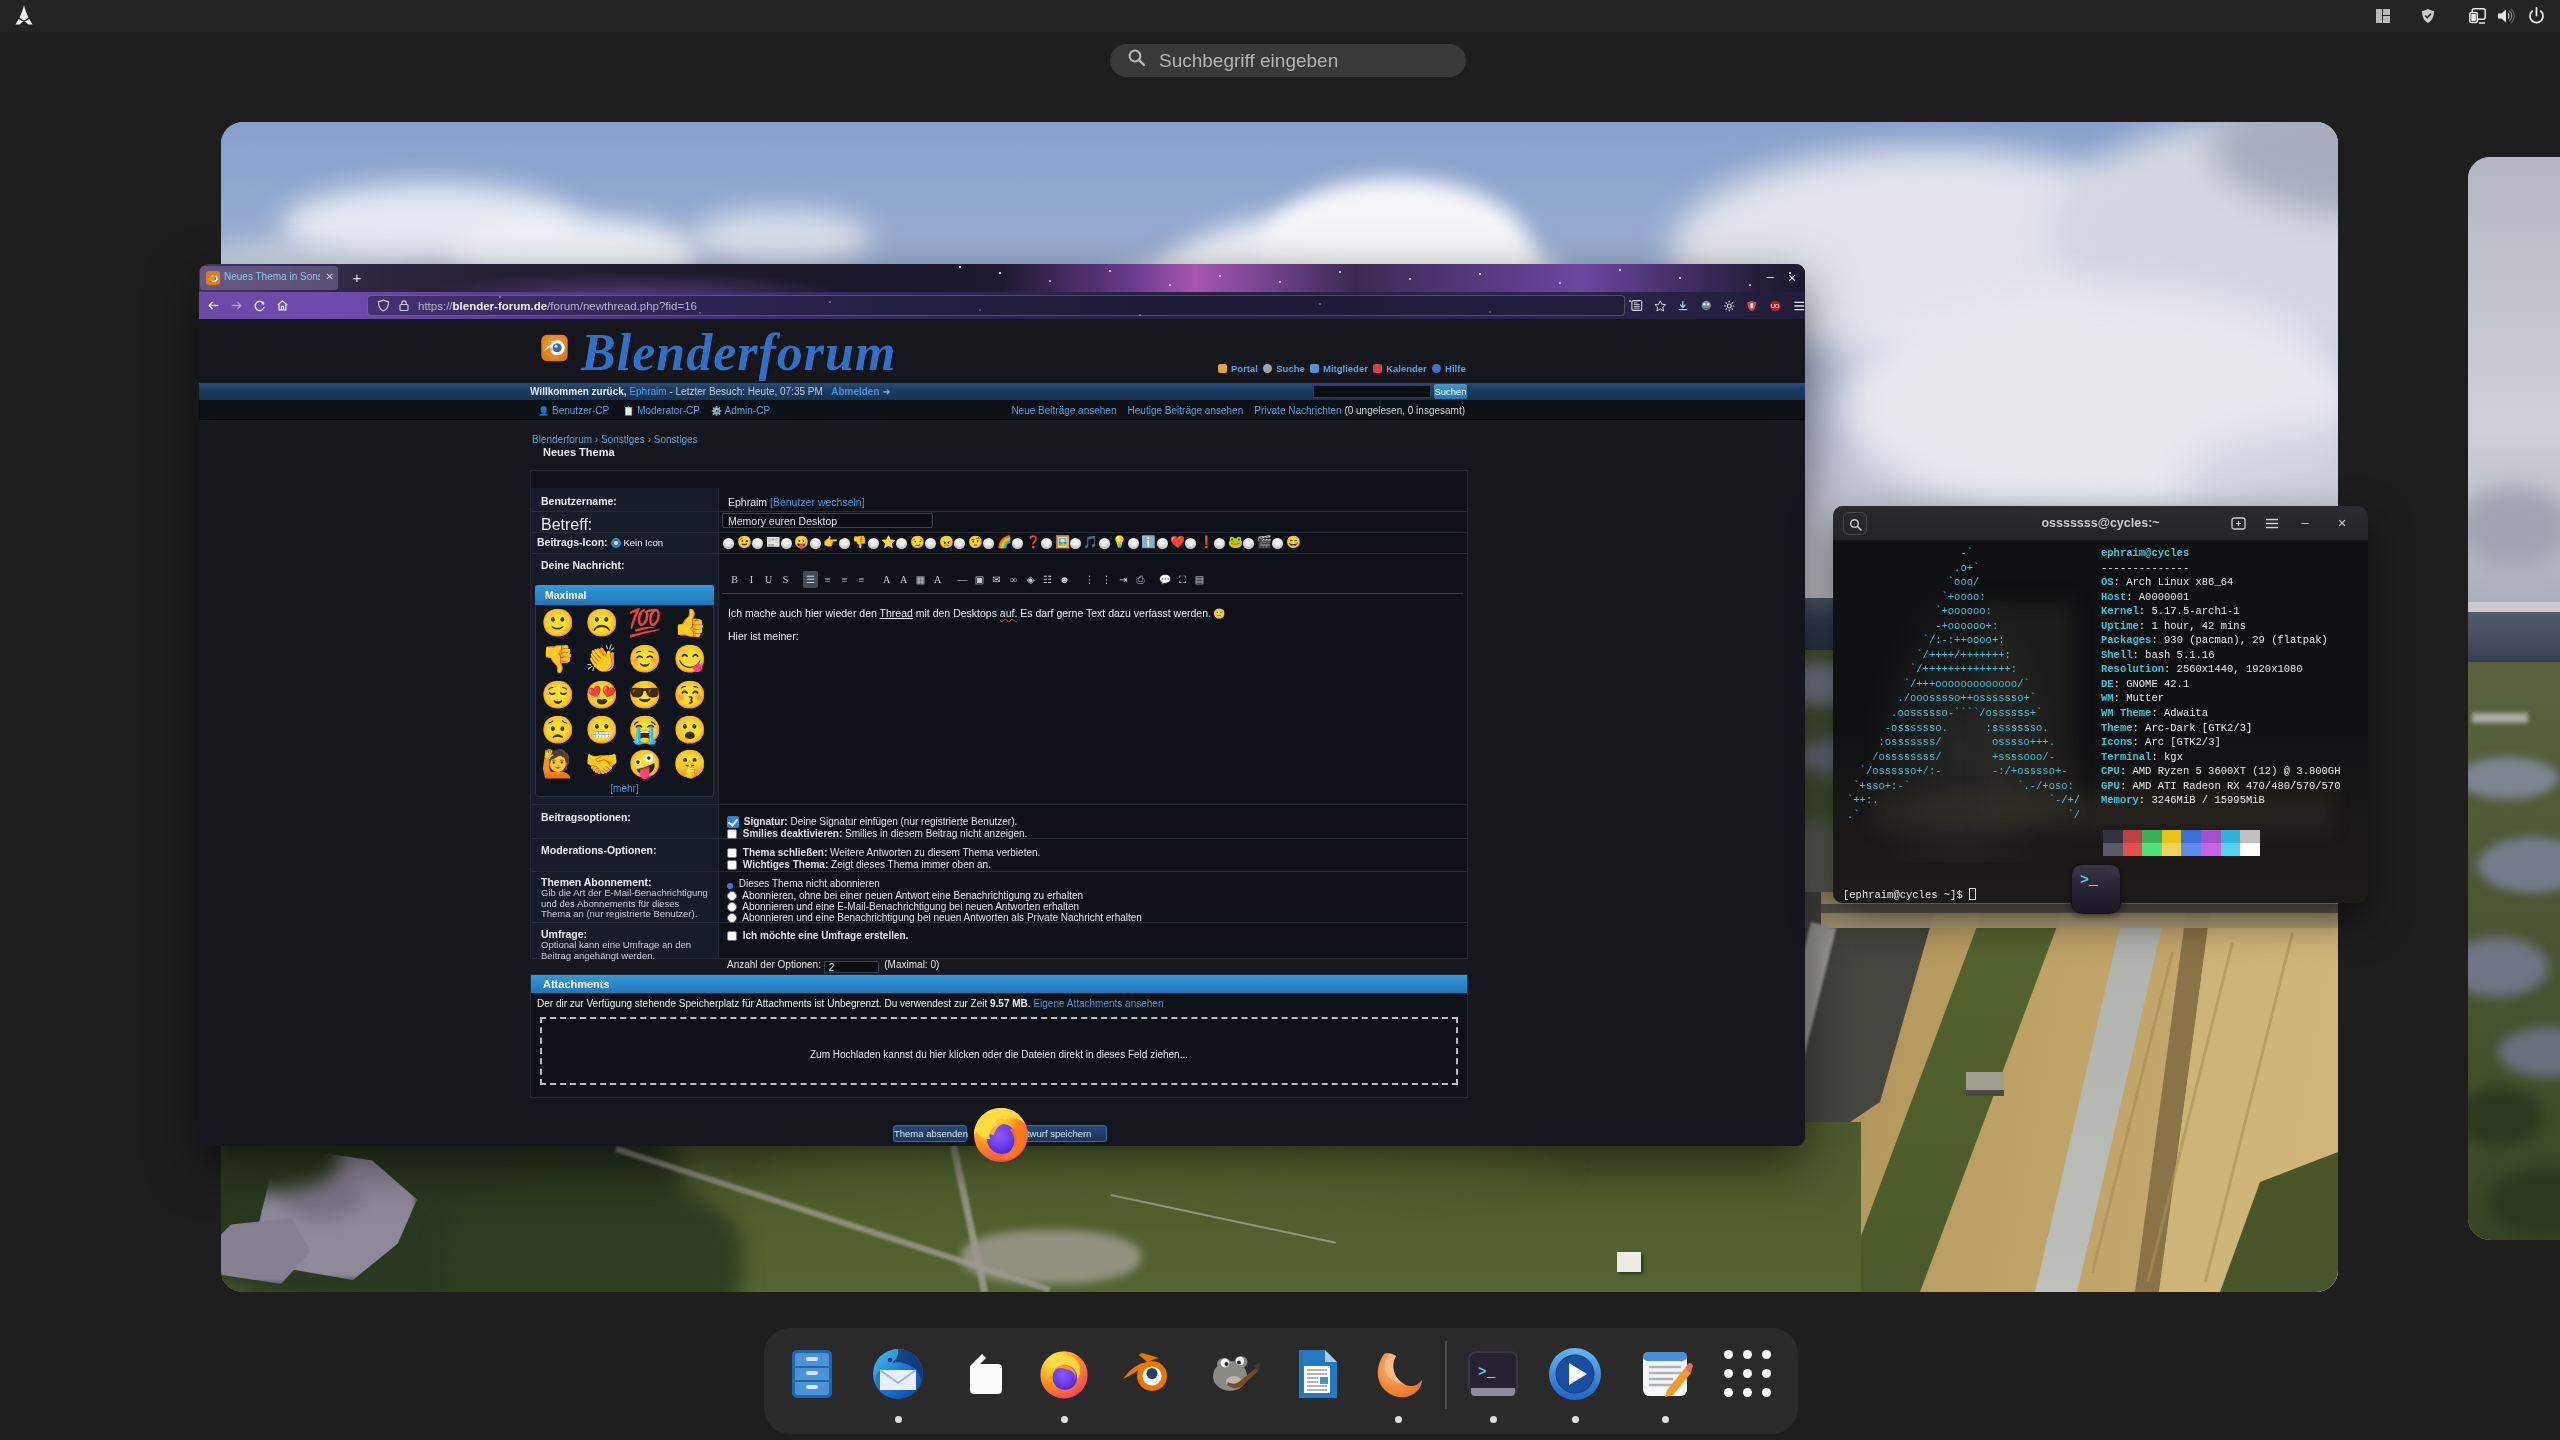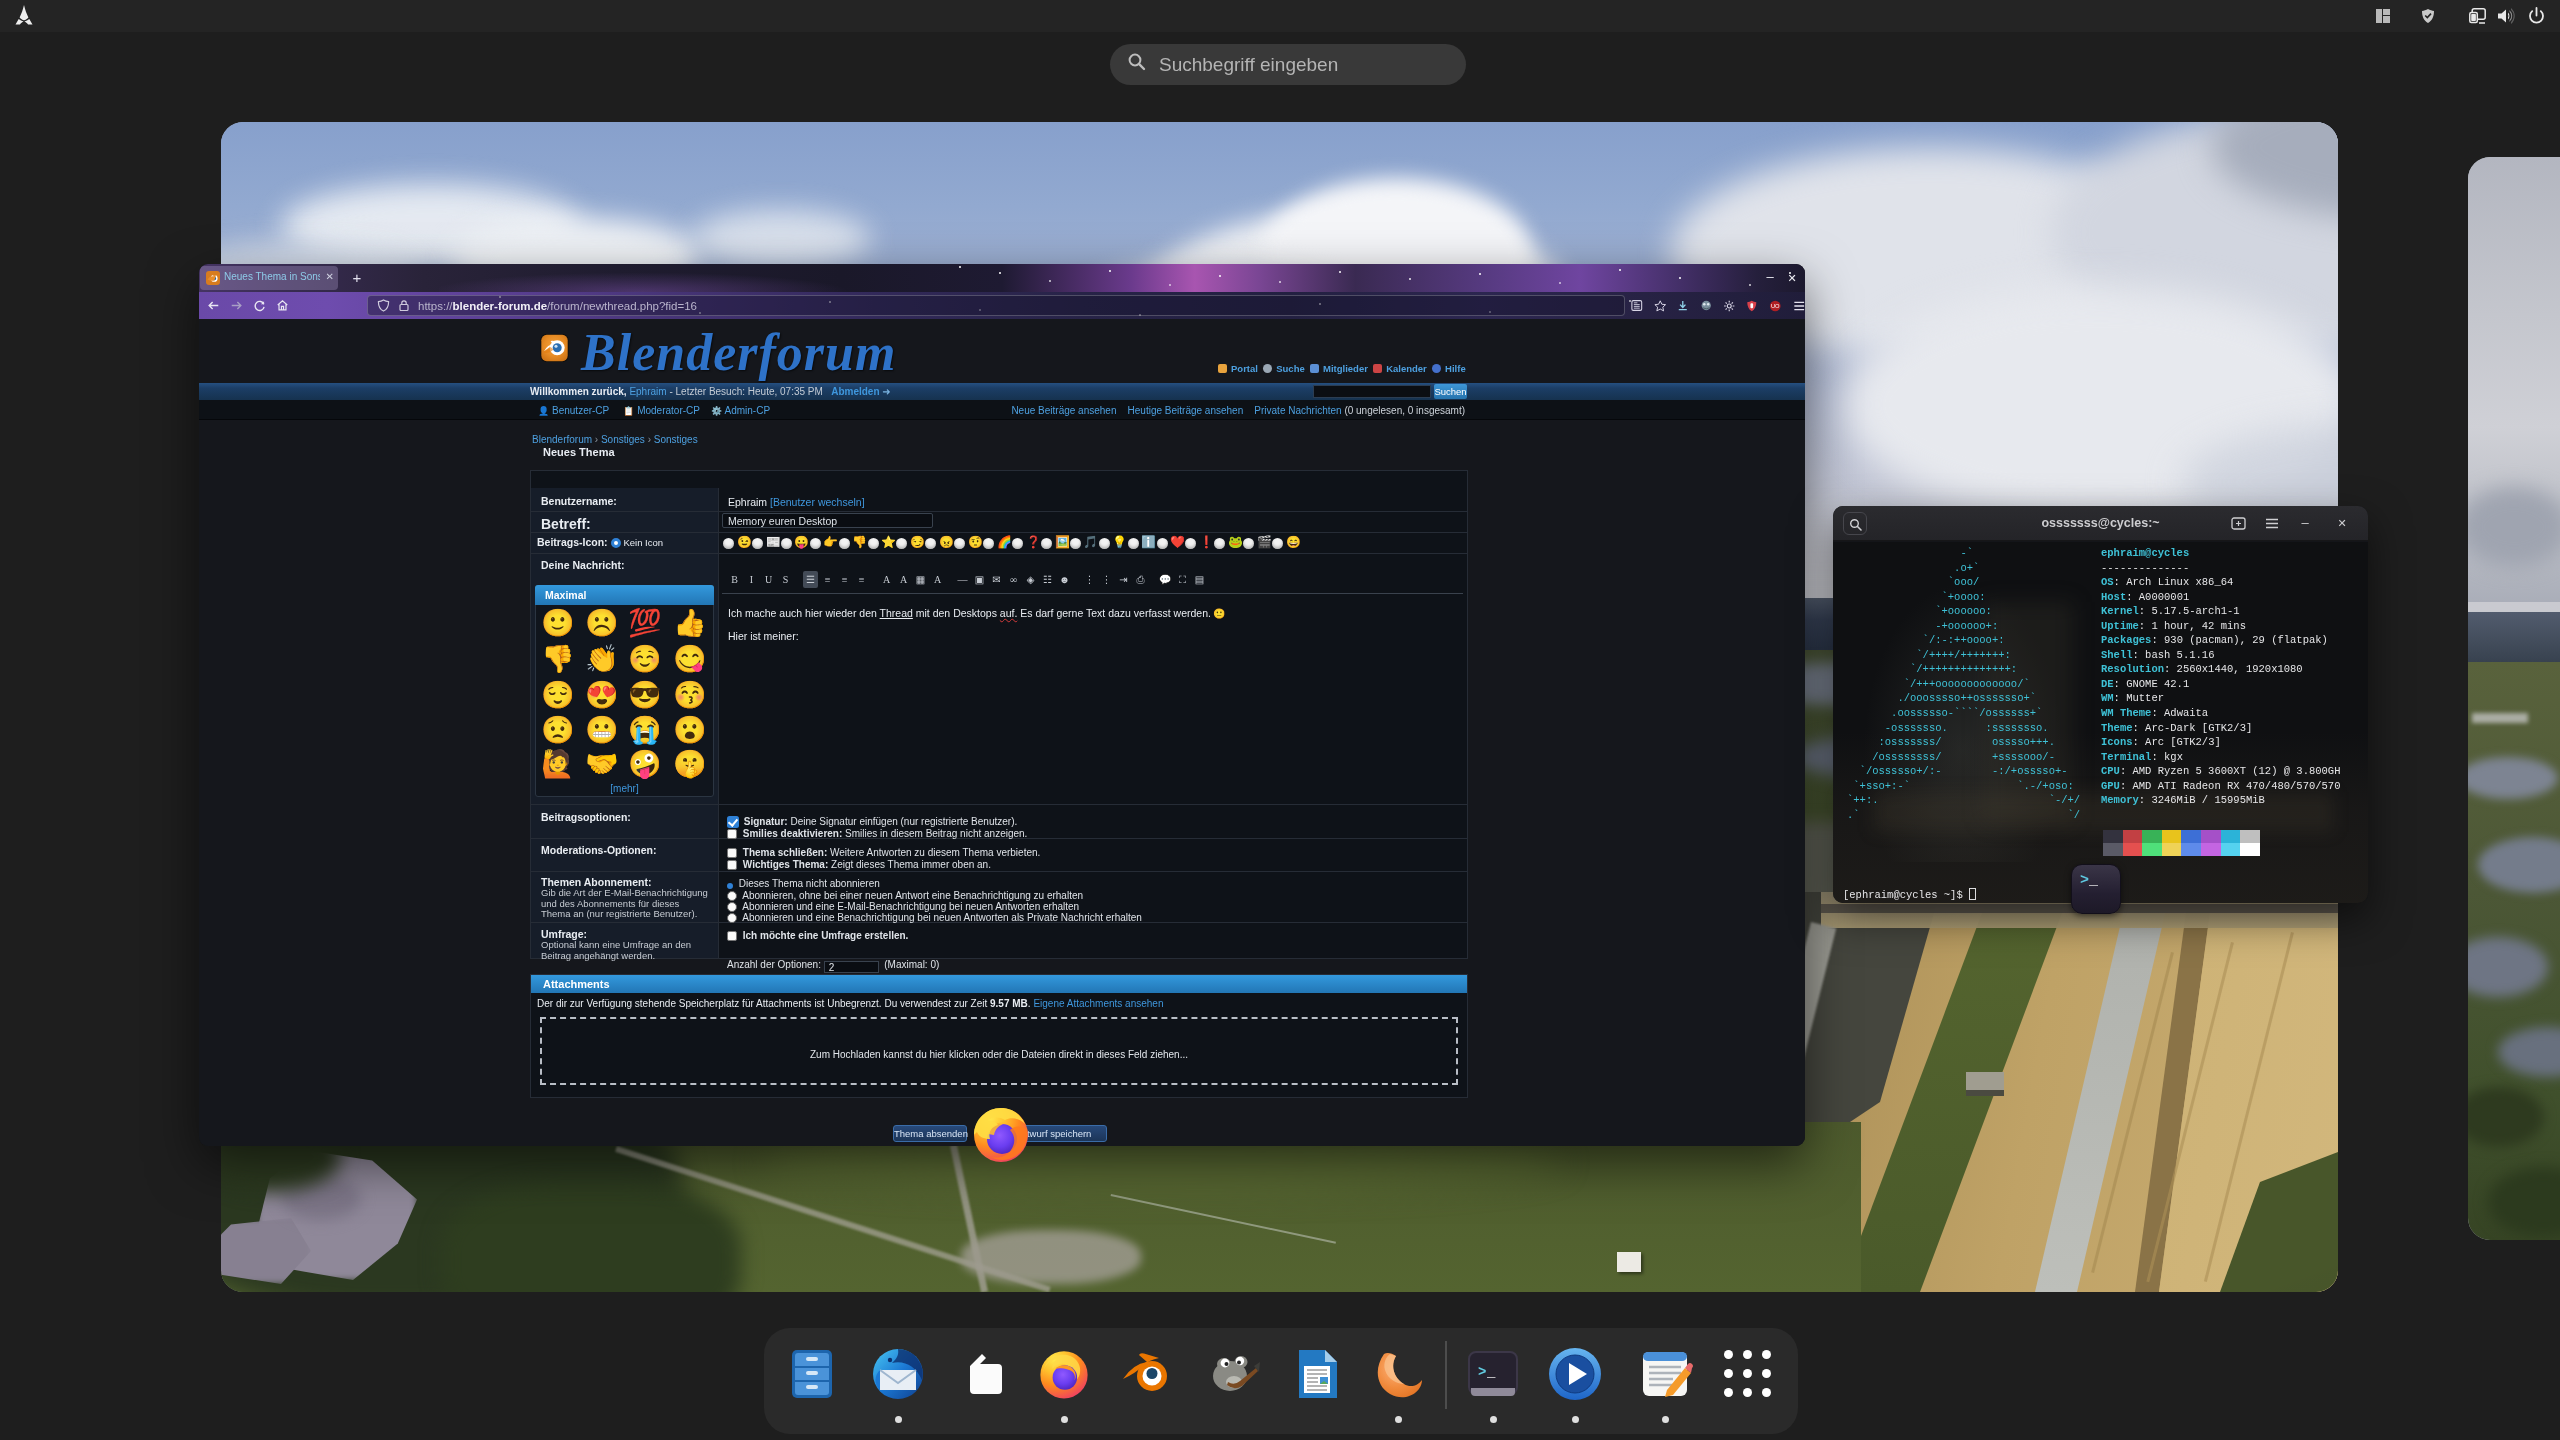--- a/index.html
+++ b/index.html
@@ -2,21 +2,21 @@
 <html><head><meta charset="utf-8">
 <style>
 html,body{margin:0;padding:0;background:#1e1e1e;width:2560px;height:1440px;overflow:hidden}
 *{box-sizing:border-box}
 body{font-family:"Liberation Sans",sans-serif}
 #desk{position:absolute;left:0;top:0;width:2560px;height:1440px;background:#1e1e1e}
 #topbar{position:absolute;left:0;top:0;width:2560px;height:32px;background:#242424}
 #clock{position:absolute;left:0;top:0;width:2560px;text-align:center;line-height:31px;color:#eee;font-size:16px;font-weight:700;letter-spacing:.2px}
 .tbi{position:absolute;top:0;height:32px;display:flex;align-items:center}
 
-#search{position:absolute;left:1110px;top:44px;width:356px;height:41px;border-radius:21px;background:#393939;color:#b4b4b4;font-size:19px;display:flex;align-items:center}
+#search{position:absolute;left:1110px;top:44px;width:356px;height:33px;border-radius:21px;background:#393939;color:#b4b4b4;font-size:19px;display:flex;align-items:center}
 #search .mag{margin-left:17px;margin-right:12px}
 
 #ws{position:absolute;left:221px;top:122px;width:2117px;height:1170px;border-radius:22px;overflow:hidden;background:#9fb0cf}
 #ws2{position:absolute;left:2468px;top:157px;width:92px;height:1083px;border-radius:22px 0 0 22px;overflow:hidden;background:#aab0bc}
 
 #dock{position:absolute;left:764px;top:1328px;width:1034px;height:106px;border-radius:26px;background:#2a2a2a}
 .dicon{position:absolute;top:1346px;width:56px;height:56px}
 .ddot{position:absolute;top:1416px;width:7px;height:7px;border-radius:4px;background:#dfdfdf}
 .cb{display:inline-block;width:10px;height:10px;background:#fafafa;border:1px solid #777;border-radius:2px;vertical-align:-2px;margin-right:3px}
 .cbc{display:inline-block;width:12px;height:12px;background:#2f81d6;border-radius:2.5px;vertical-align:-3px;margin-right:2px;position:relative}
@@ -298,21 +298,21 @@
         <div style="position:absolute;left:332px;top:234px;width:936px;height:1px;background:#262c36"></div>
         <div style="position:absolute;left:332px;top:485px;width:936px;height:1px;background:#262c36"></div>
         <div style="position:absolute;left:332px;top:519px;width:936px;height:1px;background:#262c36"></div>
         <div style="position:absolute;left:332px;top:552px;width:936px;height:1px;background:#262c36"></div>
         <div style="position:absolute;left:332px;top:603px;width:936px;height:1px;background:#262c36"></div>
         <div style="position:absolute;left:519px;top:169px;width:1px;height:470px;background:#262c36"></div>
 
         <div style="position:absolute;left:342px;top:176px;font-weight:700;color:#e9edf2;font-size:10.5px">Benutzername:</div>
         <div style="position:absolute;left:529px;top:177px;font-size:10.5px;color:#e9edf2">Ephraim <span style="color:#3f97dd">[Benutzer wechseln]</span></div>
 
-        <div style="position:absolute;left:342px;top:197px;font-weight:700;color:#e9edf2;font-size:14px">Betreff:</div>
+        <div style="position:absolute;left:342px;top:197px;font-weight:400;color:#e9edf2;font-size:16px">Betreff:</div>
         <div style="position:absolute;left:523px;top:194px;width:211px;height:15px;background:#0a0d12;border:1px solid #39424e;border-radius:2px;font-size:10.5px;color:#dde2e8;line-height:15px;padding-left:5px">Memory euren Desktop</div>
 
         <div style="position:absolute;left:338px;top:217px;font-weight:700;color:#e9edf2;font-size:10.5px">Beitrags-Icon: <span style="display:inline-block;width:10px;height:10px;border-radius:6px;background:#fff;border:3px solid #2f81d6;vertical-align:-2px"></span> <span style="font-weight:400;font-size:9.5px">Kein Icon</span></div>
         <div style="position:absolute;left:524px;top:216px;width:740px;font-size:10px;white-space:nowrap;letter-spacing:0px" id="iconrow">
             <span style="position:absolute;left:0px;top:3px;width:11px;height:11px;border-radius:50%;background:#f2f2f2;box-shadow:inset 0 -2px 3px rgba(0,0,0,.25)"></span>
             <span style="position:absolute;left:14px;top:0px;font-size:12px">😉</span>
             <span style="position:absolute;left:28.9px;top:3px;width:11px;height:11px;border-radius:50%;background:#f2f2f2;box-shadow:inset 0 -2px 3px rgba(0,0,0,.25)"></span>
             <span style="position:absolute;left:42.9px;top:0px;font-size:12px">📰</span>
             <span style="position:absolute;left:57.8px;top:3px;width:11px;height:11px;border-radius:50%;background:#f2f2f2;box-shadow:inset 0 -2px 3px rgba(0,0,0,.25)"></span>
             <span style="position:absolute;left:71.8px;top:0px;font-size:12px">😛</span>

